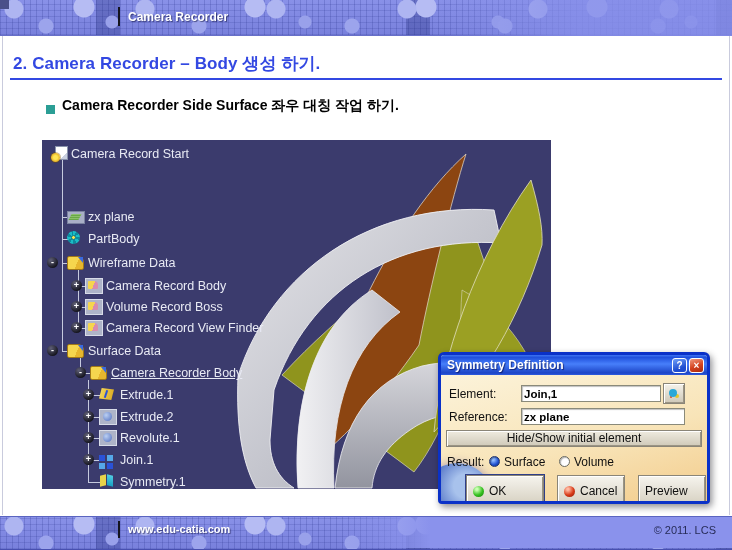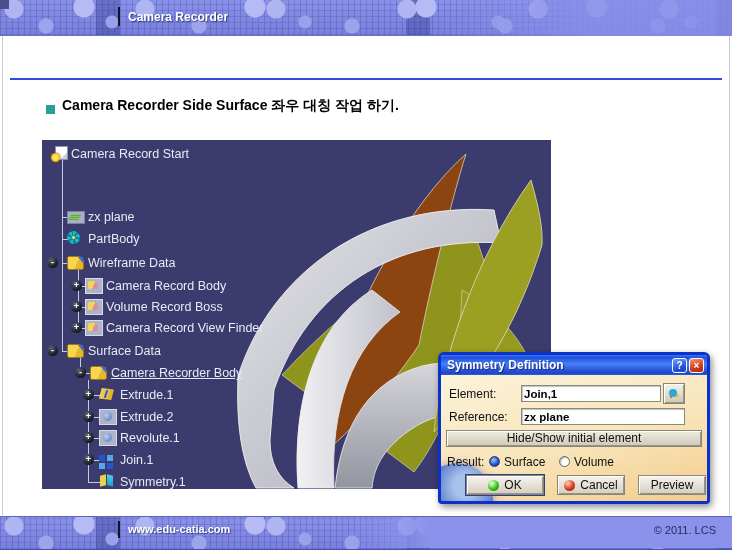--- a/index.html
+++ b/index.html
@@ -124,21 +124,21 @@
        font-family:"Liberation Sans",sans-serif;font-size:12px;color:#101010;text-align:center;line-height:15px;padding:0;}
   .rrow{top:78px;}
   .rlabel{position:absolute;left:6px;top:2px;font-size:12px;color:#101010;}
   .radio{position:absolute;top:3px;width:11px;height:11px;border-radius:50%;background:#fff;
        border:1px solid #6A6A60;box-sizing:border-box;box-shadow:inset 1px 1px 1px rgba(0,0,0,.3);}
   .radio.sel{background:radial-gradient(circle at 35% 30%, #8CB8FF 12%, #2050D0 60%, #0E2C80);border-color:#24366E;}
   .radio.r1{left:48px}.radio.r2{left:118px}
   .rtext{position:absolute;top:2px;font-size:12px;color:#101010;}
   .rtext.t1{left:63px}.rtext.t2{left:133px}
   .btnrow{position:absolute;left:0;right:0;top:100px;display:flex;gap:13px;padding-left:25px;}
-  .dbtn{height:20px;display:inline-flex;align-items:center;justify-content:center;gap:5px;
+  .dbtn{height:32px;display:inline-flex;align-items:center;justify-content:flex-start;gap:5px;
        background:linear-gradient(#F6F4EE,#D4CEBE);border:1px solid #8A8578;
        box-shadow:inset 1px 1px 0 #fff, inset -1px -1px 0 #9A9484;
        font-family:"Liberation Sans",sans-serif;font-size:12px;color:#101010;padding:0 6px;}
   .dbtn.okb{width:78px;box-shadow:0 0 0 1px #2F3E88, inset 1px 1px 0 #fff, inset -1px -1px 0 #9A9484;}
   .dbtn.cb{width:68px}.dbtn.pb{width:68px}
   .sphere{width:11px;height:11px;border-radius:50%;display:inline-block;}
   .sphere.green{background:radial-gradient(circle at 35% 30%, #C8FFB0 10%, #35C020 55%, #0E7A08);}
   .sphere.red{background:radial-gradient(circle at 35% 30%, #FFB8A0 10%, #D83A18 55%, #8A1A06);}
 </style>
 </head>
@@ -148,20 +148,21 @@
 
   <div class="bar top"></div>
   <div class="fadeR h"></div>
   <div class="notch"></div>
   <div class="bar-divider hd-div"></div>
   <div class="hd-title">Camera Recorder</div>
 
   <div class="edge l"></div>
   <div class="edge r"></div>
 
+  <div class="page-title">2. Camera Recorder – Body 생성 하기.</div>
   <div class="title-rule"></div>
   <div class="bullet-sq"></div>
   <div class="bullet-text">Camera Recorder Side Surface 좌우 대칭 작업 하기.</div>
 
   <div class="shot">
     <svg width="509" height="349" viewBox="0 0 509 349">
       <defs>
         <linearGradient id="g1" x1="0" y1="0" x2="1" y2="1">
           <stop offset="0" stop-color="#E4E4E8"></stop>
             <stop offset="1" stop-color="#A6A8B4"></stop>

